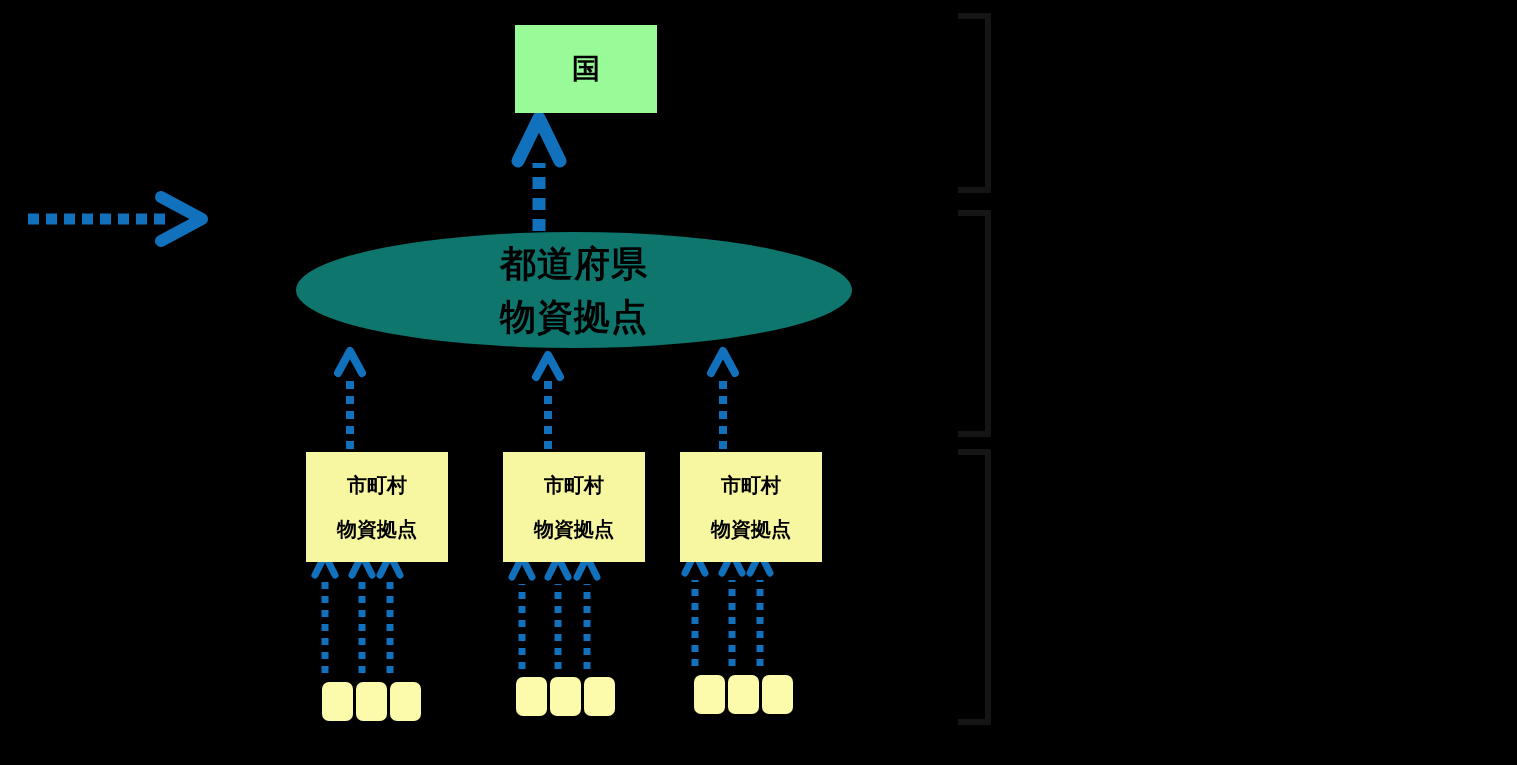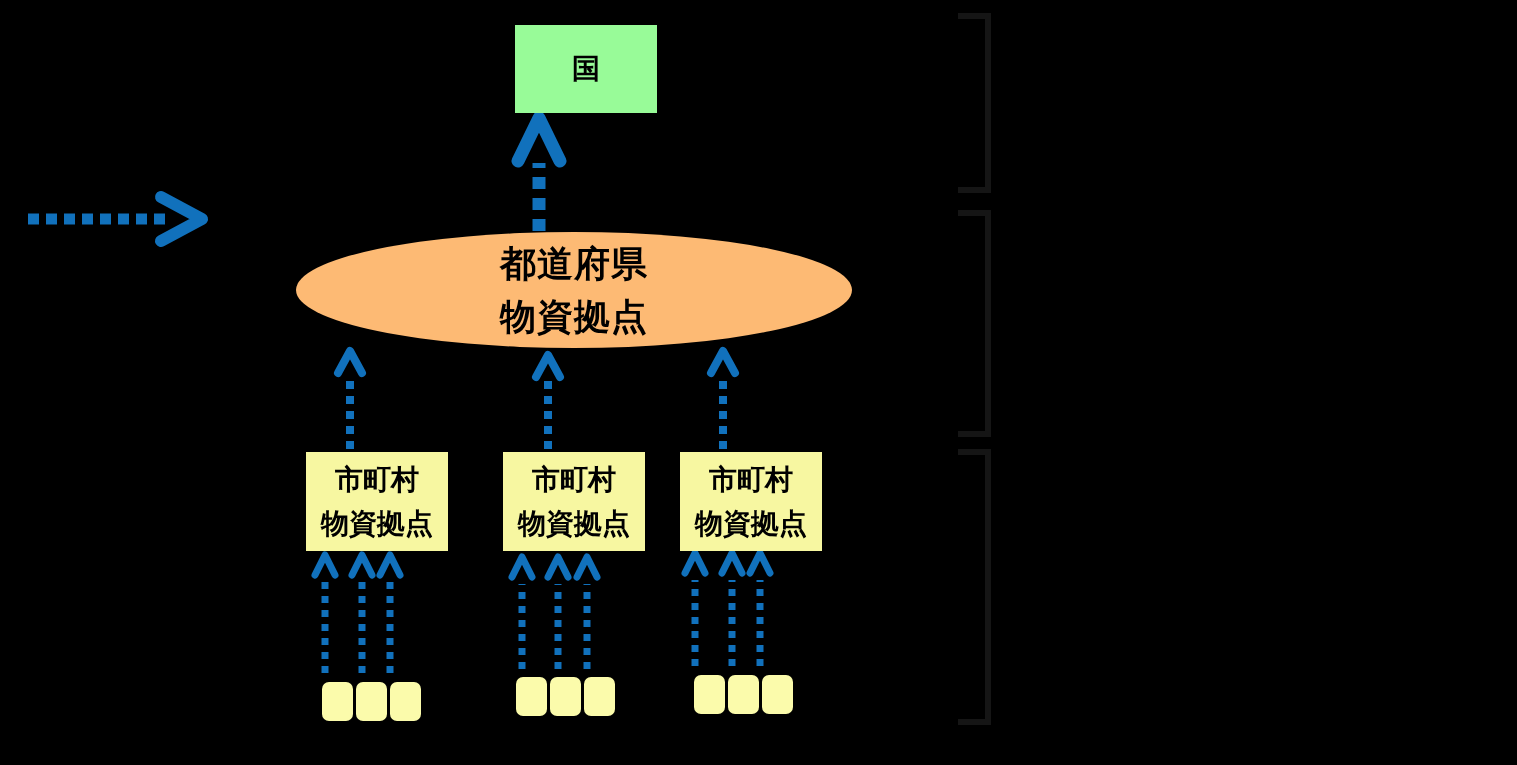--- a/index.html
+++ b/index.html
@@ -26,34 +26,34 @@
   }
   #national-box {
     left: 515px; top: 25px;
     width: 142px; height: 88px;
     background: #98FB98;
     font-size: 28px;
   }
   #prefecture-ellipse {
     left: 296px; top: 232px;
     width: 556px; height: 116px;
-    background: #fdba74;
+    background: #0f766e;
     border-radius: 50%;
     flex-direction: column;
     font-size: 36px;
     line-height: 53px;
     letter-spacing: 1px;
     text-align: center;
   }
   .municipal-box {
     top: 452px;
-    width: 142px; height: 99px;
+    width: 142px; height: 110px;
     background: #F7F7A1;
     flex-direction: column;
-    font-size: 28px;
+    font-size: 20px;
     line-height: 44px;
   }
   #municipal-box-0 { left: 306px; }
   #municipal-box-1 { left: 503px; }
   #municipal-box-2 { left: 680px; }
   .supplier-square {
     position: absolute;
     width: 31px; height: 39px;
     background: #FBFBAB;
     border-radius: 7px;

